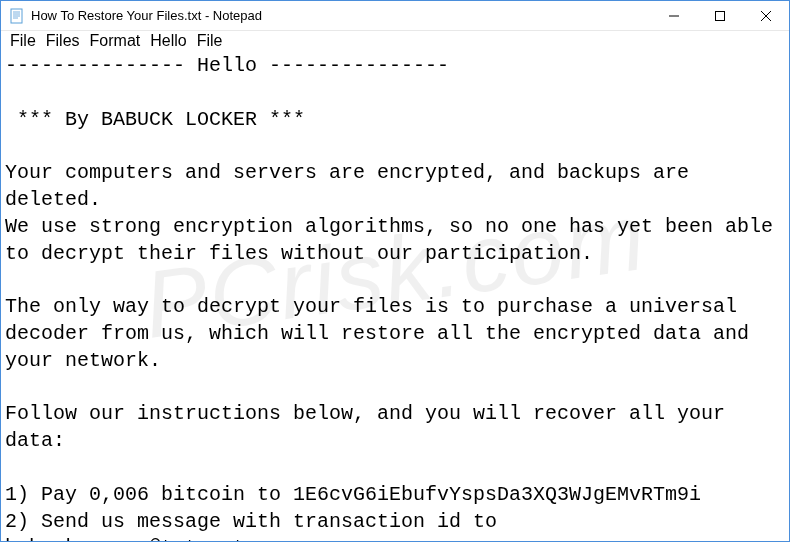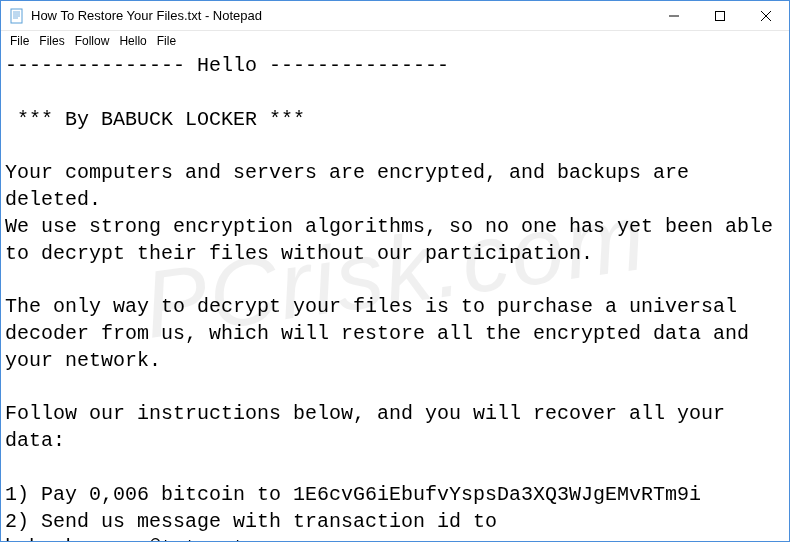--- a/index.html
+++ b/index.html
@@ -56,21 +56,21 @@
       justify-content: center;
       font-size: 10px;
       color: #000;
     }
     .menubar {
       height: 20px;
       display: flex;
       align-items: center;
       padding-left: 4px;
       background: #fff;
-      font-size: 12px;
+      font-size: 16px;
     }
     .menu-item {
       padding: 1px 5px;
       cursor: default;
     }
     .content {
       flex: 1;
       padding: 2px 4px;
       font-family: Consolas, "Courier New", monospace;
       font-size: 20px;
@@ -126,21 +126,21 @@
             <line x1="0" y1="0" x2="10" y2="10" stroke="#000" stroke-width="1"></line>
             <line x1="10" y1="0" x2="0" y2="10" stroke="#000" stroke-width="1"></line>
           </svg>
       </div>
     </div>
   </div>
 
   <div class="menubar">
     <span class="menu-item">File</span>
     <span class="menu-item">Files</span>
-    <span class="menu-item">Follow</span>
+    <span class="menu-item">Format</span>
     <span class="menu-item">Hello</span>
     <span class="menu-item">File</span>
   </div>
 
   <div class="content">--------------- Hello ---------------
 
  *** By BABUCK LOCKER ***
 
 Your computers and servers are encrypted, and backups are deleted.
 We use strong encryption algorithms, so no one has yet been able to decrypt their files without our participation.

